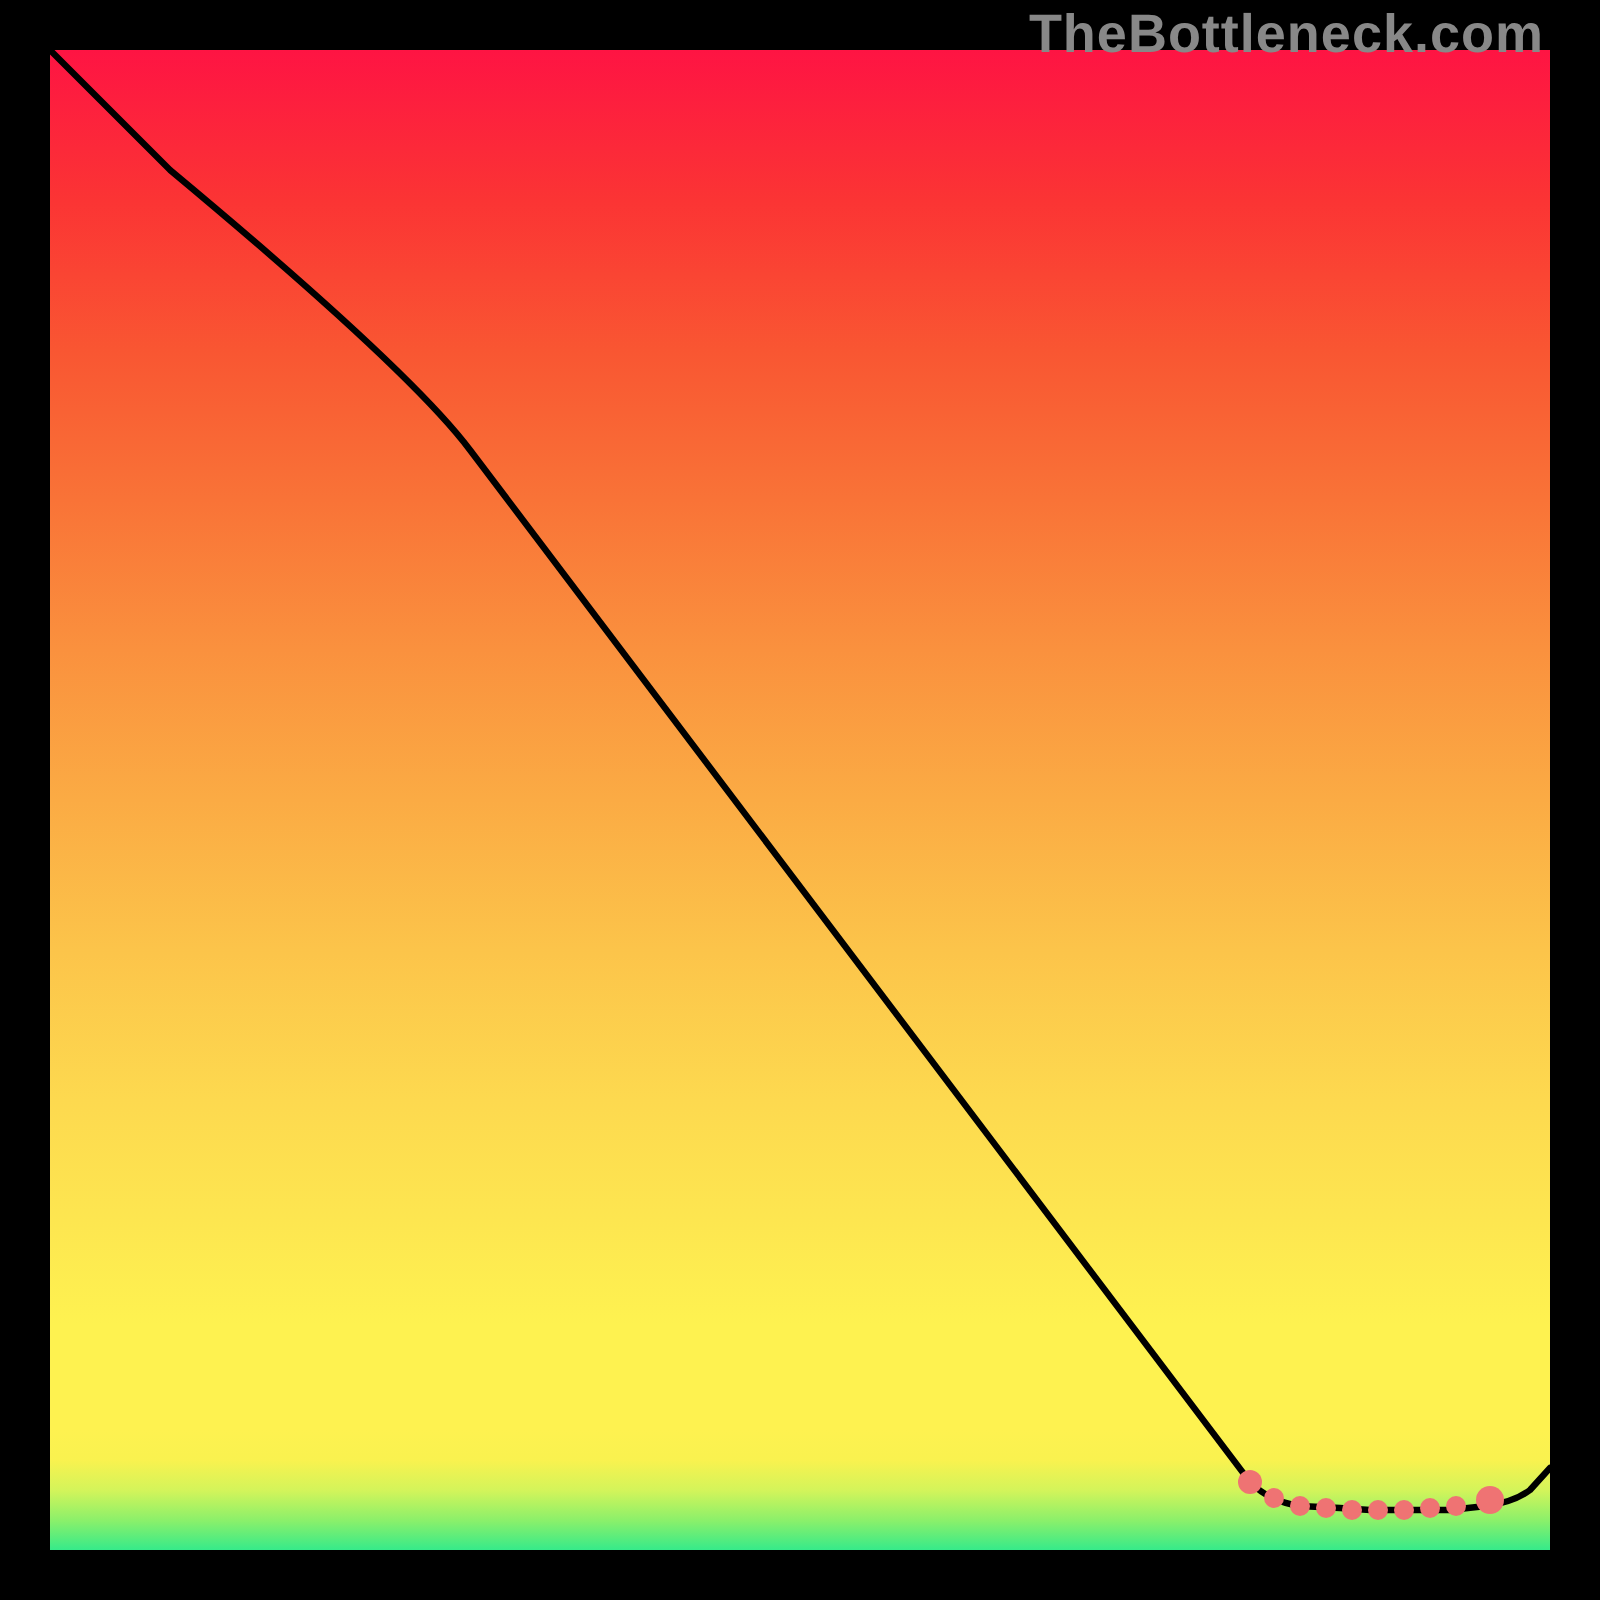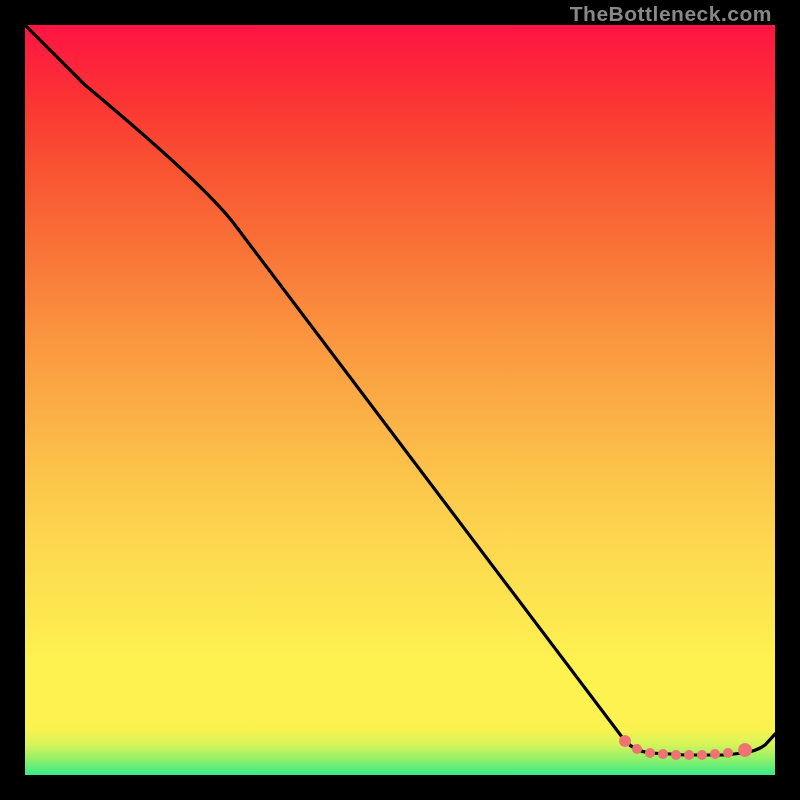--- a/index.html
+++ b/index.html
@@ -40,21 +40,21 @@
       #f95632 80%,
       #fb3434 90%,
       #fe1443 100%
     );
   }
   .watermark {
     position: absolute;
     top: 2px;
     right: 28px;
     font-family: Arial, Helvetica, sans-serif;
-    font-size: 21px;
+    font-size: 27px;
     font-weight: bold;
     color: #888;
     letter-spacing: 0.5px;
   }
   svg.overlay {
     position: absolute;
     top: 0;
     left: 0;
   }
 </style>

